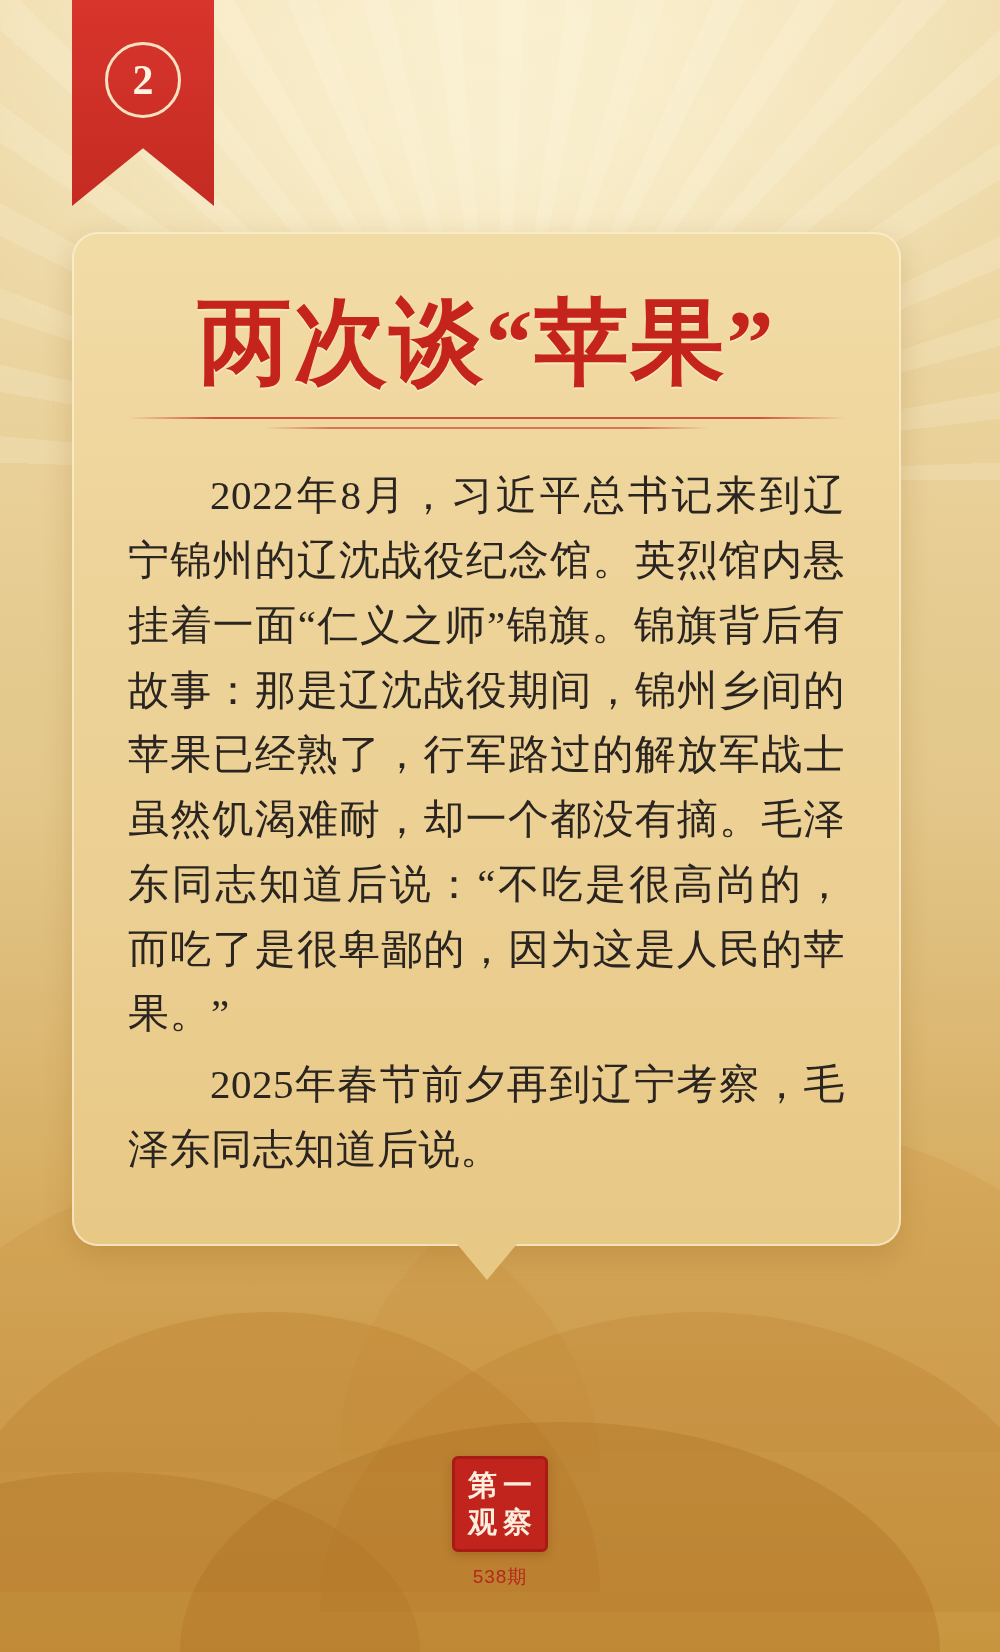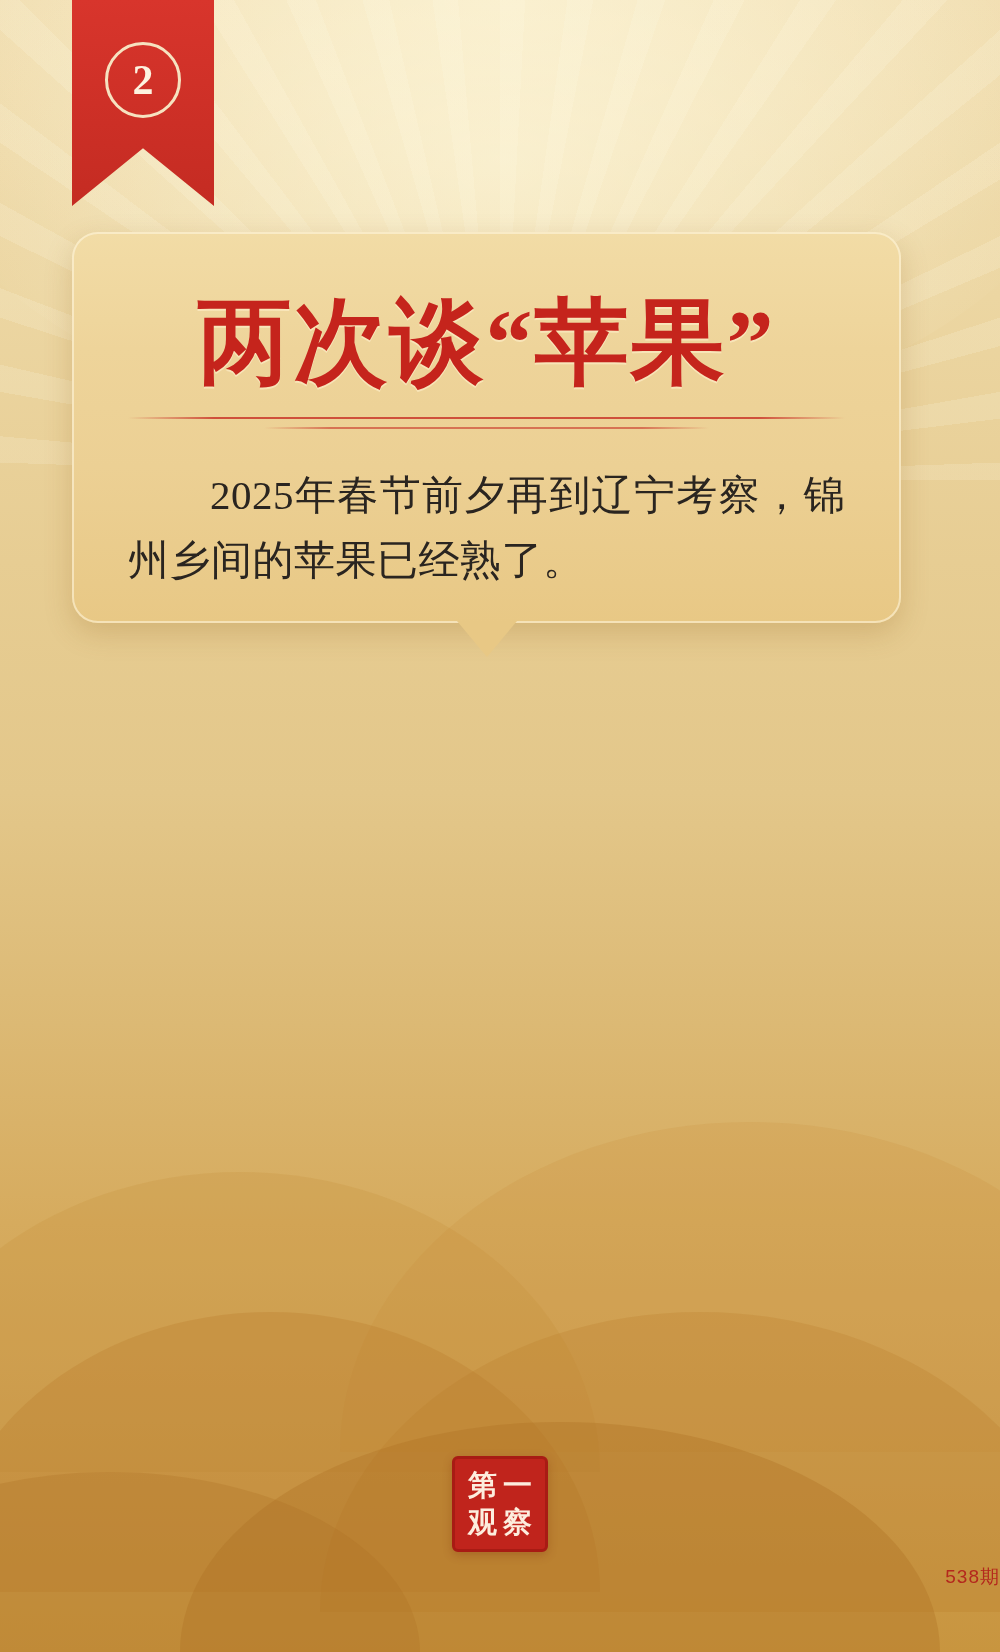--- a/index.html
+++ b/index.html
@@ -99,21 +99,21 @@
 
   
   .card {
     position: absolute;
     left: 72px;
     top: 232px;
     width: 829px;
     border-radius: 26px;
     background: linear-gradient(180deg, #f2dca6 0%, #eed49a 30%, #ecd094 60%, #e8c885 100%);
     box-shadow: 0 10px 28px rgba(140,90,25,0.22), inset 0 0 0 2px rgba(255,248,225,0.55);
-    padding: 54px 56px 24px 56px;
+    padding: 54px 56px 58px 56px;
     box-sizing: border-box;
   }
   .card:after {
     content: "";
     position: absolute;
     left: 50%;
     margin-left: -30px;
     bottom: -34px;
     width: 0; height: 0;
     border-left: 30px solid transparent;
@@ -193,21 +193,20 @@
     display: flex;
     align-items: center;
     justify-content: center;
   }
   .issue {
     margin-top: 12px;
     color: #b4281d;
     font-size: 19px;
     letter-spacing: 1px;
     font-family: "Liberation Sans", sans-serif;
-    text-align: right;
   }
 </style>
 </head>
 <body>
 
 <div class="page">
 
   <div class="rays"></div>
   <div class="halo"></div>
 
@@ -226,21 +225,22 @@
 
   <div class="card">
     <div class="card-title">两次谈“苹果”</div>
 
     <div class="rules">
       <div class="rule"></div>
       <div class="rule short"></div>
     </div>
 
     <div class="body-text">
-      <p>2025年春节前夕再到辽宁考察，锦州乡间的苹果已经熟了。</p>
+      <p>2022年8月，习近平总书记来到辽宁锦州的辽沈战役纪念馆。英烈馆内悬挂着一面“仁义之师”锦旗。锦旗背后有故事：那是辽沈战役期间，锦州乡间的苹果已经熟了，行军路过的解放军战士虽然饥渴难耐，却一个都没有摘。毛泽东同志知道后说：“不吃是很高尚的，而吃了是很卑鄙的，因为这是人民的苹果。”</p>
+      <p>2025年春节前夕再到辽宁考察，毛泽东同志知道后说。</p>
     </div>
   </div>
 
   <div class="seal-wrap">
     <div class="seal">
       <div class="seal-grid">
         <span>第</span>
         <span>一</span>
         <span>观</span>
         <span>察</span>

